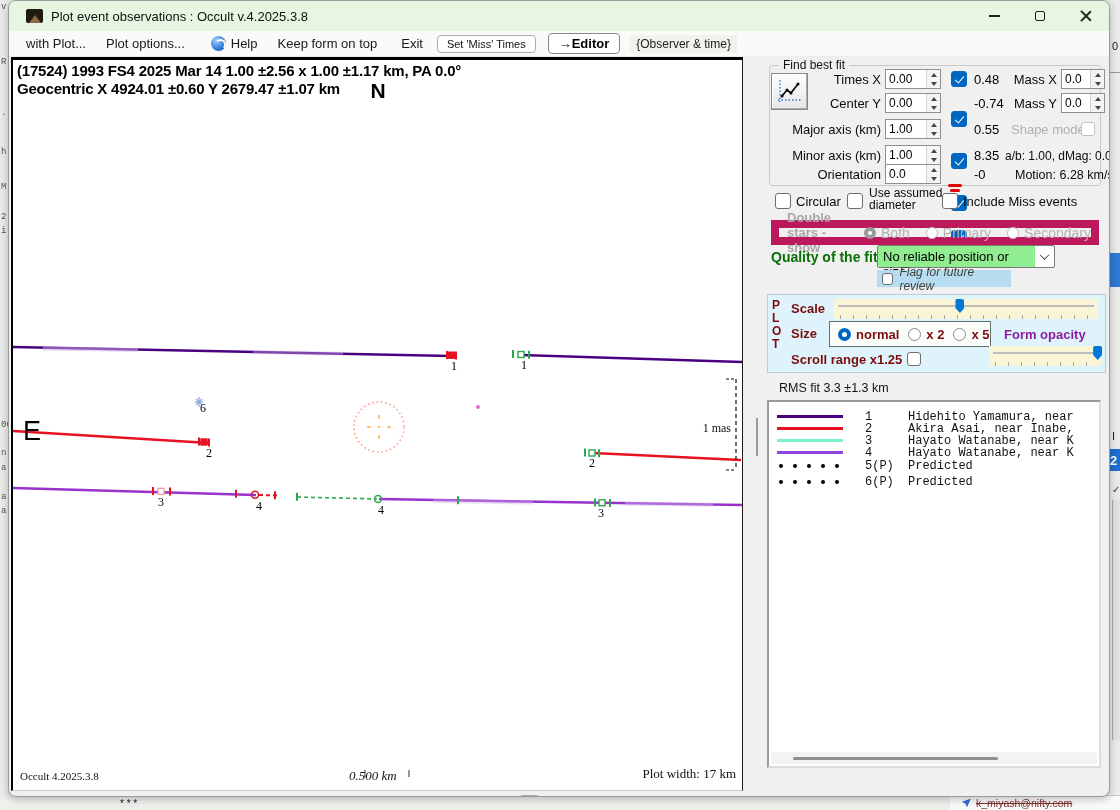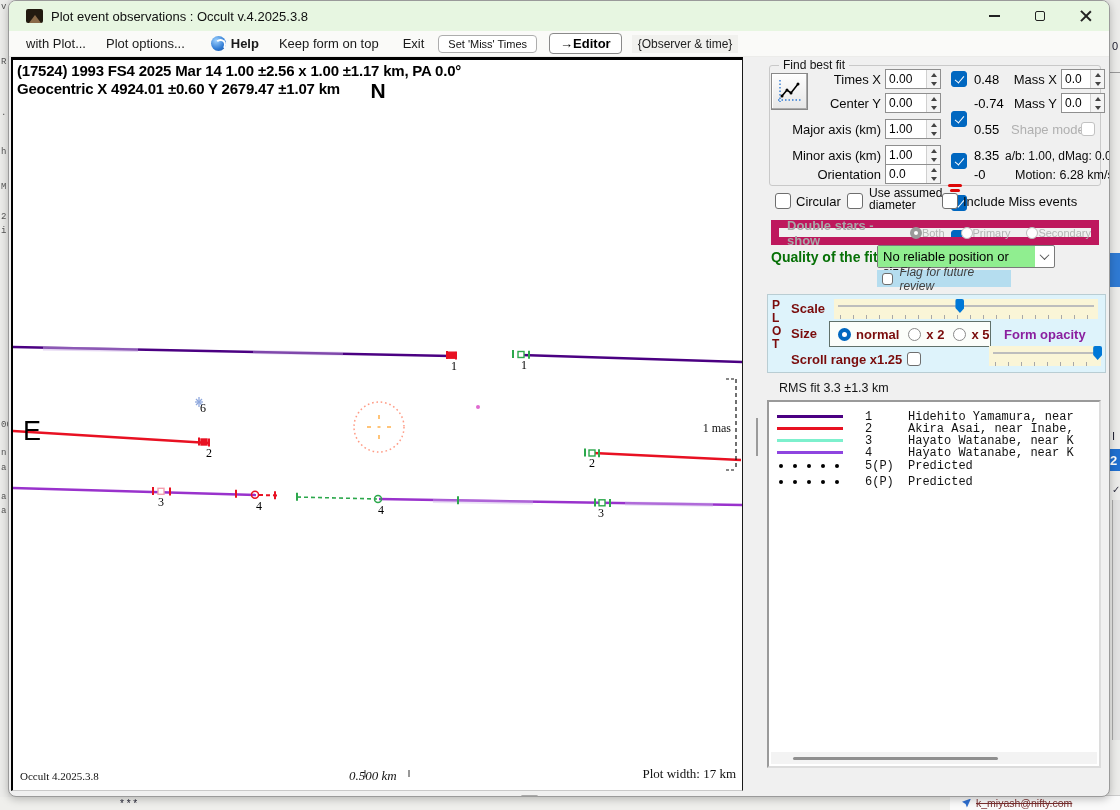--- a/index.html
+++ b/index.html
@@ -80,21 +80,21 @@
     border:solid #fff; border-width:0 1.8px 1.8px 0; transform:rotate(40deg); }
   .cb.disabled { border-color:#c2c2c2; }
   .fitval { font-size:13px; color:#000; }
   .red-mark { position:absolute; background:#dd0808; border-radius:2px; }
   .radio { width:13px; height:13px; border-radius:50%; background:#fff; border:4px solid #0067c0; }
   .radio.off { border:1px solid #8a8a8a; }
   .radio.gray-on { border:4px solid #9a9a9a; }
   .radio.gray-off { border:1px solid #bdbdbd; }
   .ds-box { border:8px solid #be185d; display:flex; align-items:center; }
   .ds-label { font-size:13px; font-weight:bold; color:#a8a8a8; margin-left:8px; }
-  .ds-opt { display:flex; align-items:flex-end; font-size:11px; color:#b3b3b3; }
+  .ds-opt { display:flex; align-items:center; gap:5px; font-size:14px; color:#b3b3b3; }
   .quality-lbl { font-size:14px; font-weight:bold; color:#067006; }
   .combo { border:1px solid #7a7a7a; background:#fff; display:flex; border-radius:2px; }
   .combo-text { flex:1; background:#90ee90; font-size:13px; color:#000; padding:3px 5px; }
   .combo-arrow { width:19px; display:flex; align-items:center; justify-content:center; }
   .combo-arrow::after { content:""; width:6px; height:6px; border:solid #555; border-width:0 1.5px 1.5px 0;
     transform:rotate(45deg) translate(-1px,-1px); }
   .flag-row { background:#b5ddef; display:flex; align-items:center; gap:6px; padding:1px 5px; }
   .flag-lbl { font-size:12px; font-style:italic; color:#404040; }
   .plot-panel { background:#def3fb; border:1px solid #b9cdd3; }
   .plot-letter { position:absolute; font-size:12px; font-weight:bold; color:#7a0c0c; }
@@ -183,21 +183,21 @@
           </div>
         <div class="win-btn">
             <span class="glyph-close"></span>
           </div>
       </div>
     </div>
 
     <div class="menubar">
       <span class="menu-item" style="margin-left:11px;">with Plot...</span>
       <span class="menu-item" style="margin-left:8px;">Plot options...</span>
-      <span class="menu-item help-wrap" style="margin-left:14px;font-weight:bold;">
+      <span class="menu-item help-wrap" style="margin-left:14px;">
         <span class="help-icon"></span>
         <span>Help</span>
       </span>
       <span class="menu-item" style="margin-left:8px;">Keep form on top</span>
       <span class="menu-item" style="margin-left:12px;">Exit</span>
       <button class="mini-btn">Set 'Miss' Times</button>
       <button class="editor-btn">→Editor</button>
       <span class="observer">{Observer &amp; time}</span>
     </div>
 

